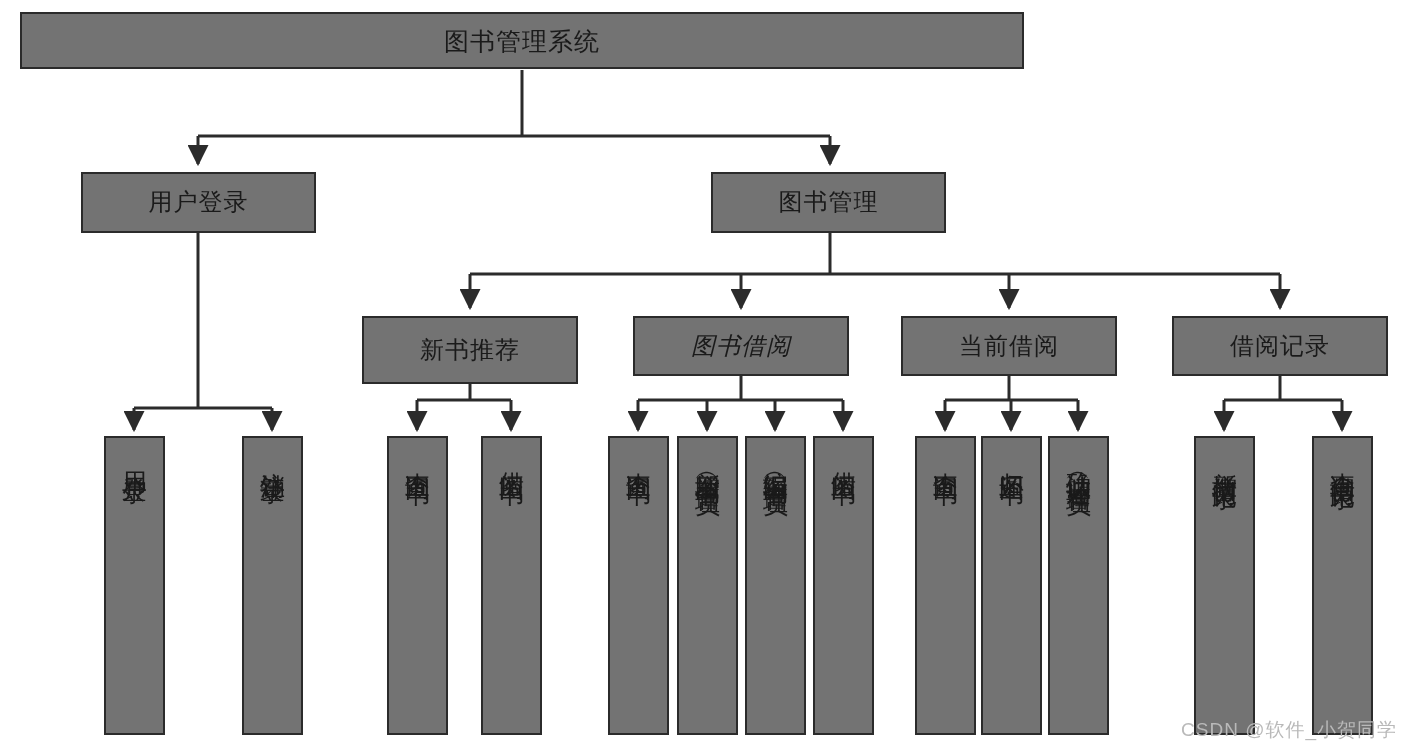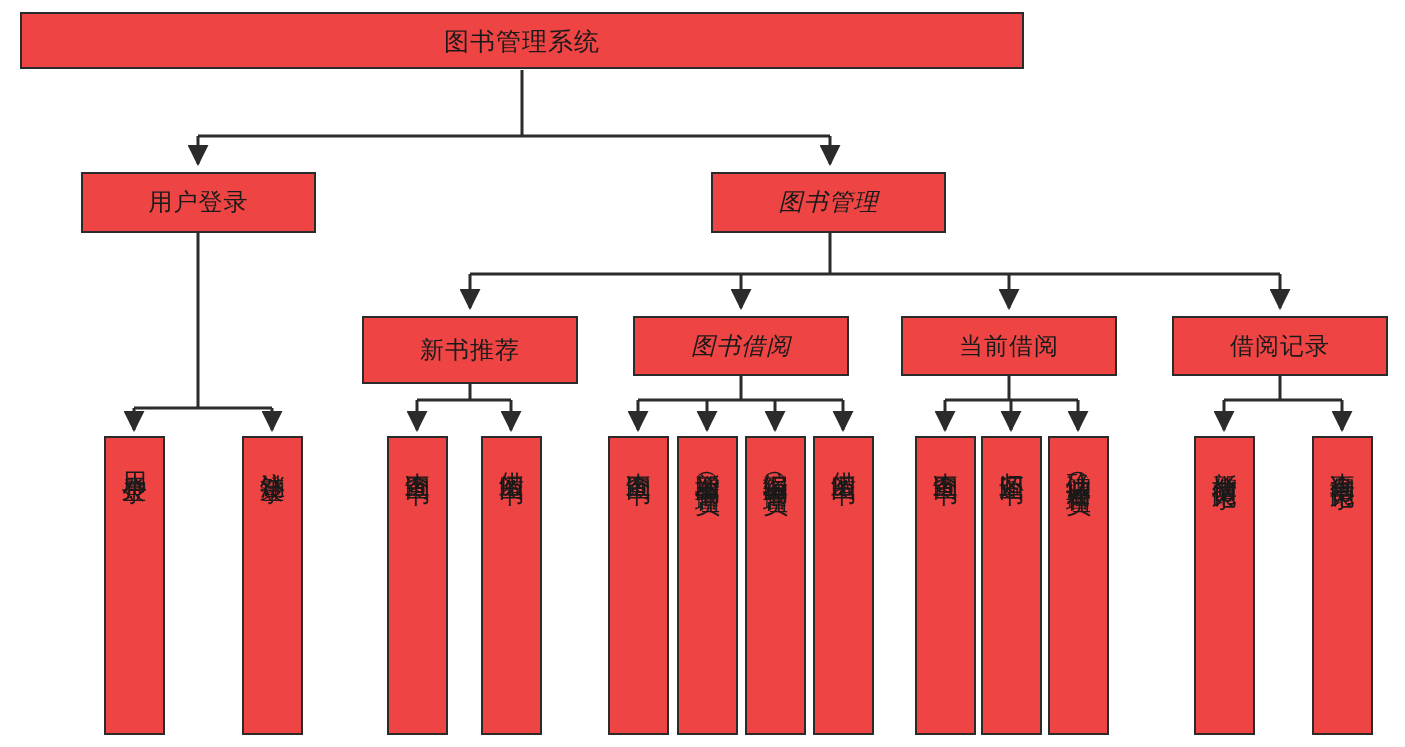--- a/index.html
+++ b/index.html
@@ -17,21 +17,21 @@
   svg#edges{
     position:absolute;
     left:0; top:0;
     width:1405px;
     height:747px;
     pointer-events:none;
   }
   .node{
     position:absolute;
     box-sizing:border-box;
-    background:#ef4444;
+    background:#737373;
     border:2px solid #2b2b2b;
     display:flex;
     align-items:center;
     justify-content:center;
     z-index:2;
   }
   .node .cap{
     color:#1a1a1a;
     line-height:1.12;
     text-align:center;
@@ -123,21 +123,21 @@
   </svg>
 
   <div class="node h root" style="left:20px;top:12px;width:1004px;height:57px;">
     <span class="cap">图书管理系统</span>
   </div>
 
   <div class="node h" style="left:81px;top:172px;width:235px;height:61px;">
     <span class="cap">用户登录</span>
   </div>
 
-  <div class="node h" style="left:711px;top:172px;width:235px;height:61px;font-style:italic;">
+  <div class="node h" style="left:711px;top:172px;width:235px;height:61px;">
     <span class="cap">图书管理</span>
   </div>
 
   <div class="node h" style="left:362px;top:316px;width:216px;height:68px;">
     <span class="cap">新书推荐</span>
   </div>
 
   <div class="node h" style="left:633px;top:316px;width:216px;height:60px;font-style:italic;">
     <span class="cap">图书借阅</span>
   </div>
@@ -195,14 +195,15 @@
   </div>
 
   <div class="node v" style="left:1194px;top:436px;width:61px;height:299px;">
     <span class="cap">新增借阅记录</span>
   </div>
 
   <div class="node v" style="left:1312px;top:436px;width:61px;height:299px;">
     <span class="cap">查询借阅记录</span>
   </div>
 
+  <div class="watermark">CSDN @软件_小贺同学</div>
 
 </div>
 
 </body></html>

